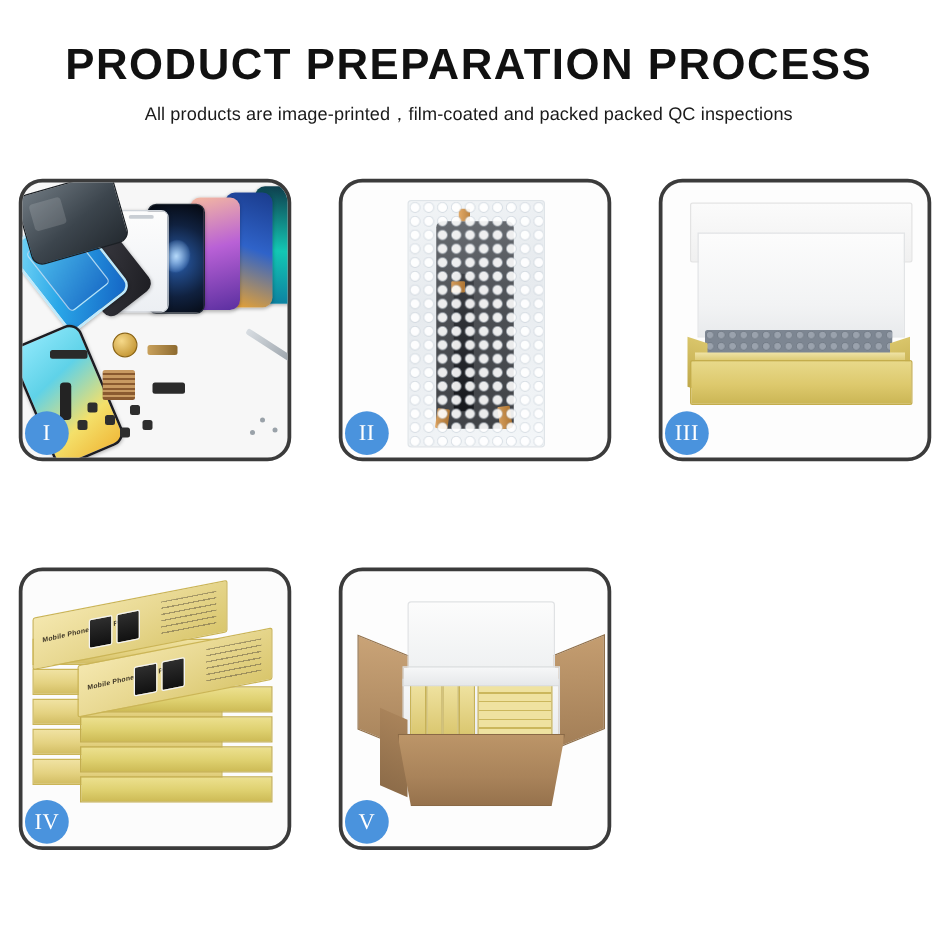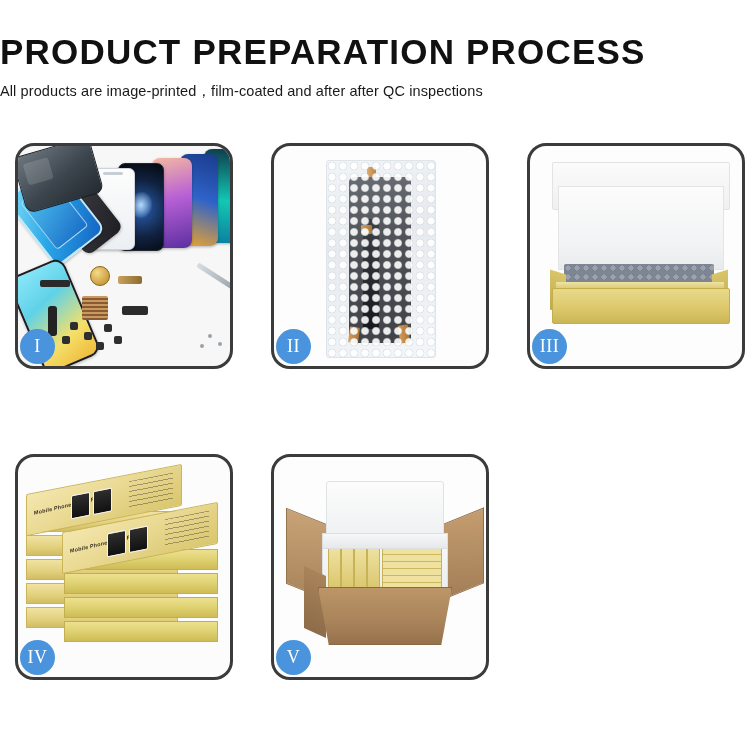--- a/index.html
+++ b/index.html
@@ -5,21 +5,21 @@
   html,body{margin:0;padding:0;}
   body{
     width:750px;height:750px;
     background:#ffffff;
     font-family:"Liberation Sans",sans-serif;
     overflow:hidden;
   }
   .page{position:relative;width:750px;height:750px;}
 
   
-  .header{position:absolute;left:0;top:34px;width:750px;text-align:left;}
+  .header{position:absolute;left:0;top:34px;width:750px;text-align:center;}
   .title{
     font-size:35px;font-weight:700;color:#111111;
     letter-spacing:1.2px;line-height:1.05;white-space:nowrap;
   }
   .subtitle{
     margin-top:11px;font-size:14.5px;color:#1a1a1a;font-weight:400;
     letter-spacing:.1px;white-space:nowrap;
   }
 
   
@@ -227,21 +227,21 @@
   .ct1{left:48px;top:86px;width:16px;height:14px;}
   .ct2{left:48px;top:140px;width:16px;height:14px;}
 </style>
 </head>
 <body>
 
 <div class="page">
 
   <div class="header">
     <div class="title">PRODUCT PREPARATION PROCESS</div>
-    <div class="subtitle">All products are image-printed，film-coated and after after QC inspections</div>
+    <div class="subtitle">All products are image-printed，film-coated and packed packed QC inspections</div>
   </div>
 
   <div class="grid">
 
     <div class="cell c0">
       <div class="panel p1">
         <div class="stage">
           <div class="ph ph-g"></div>
           <div class="ph ph-f"></div>
           <div class="ph ph-e"></div>

